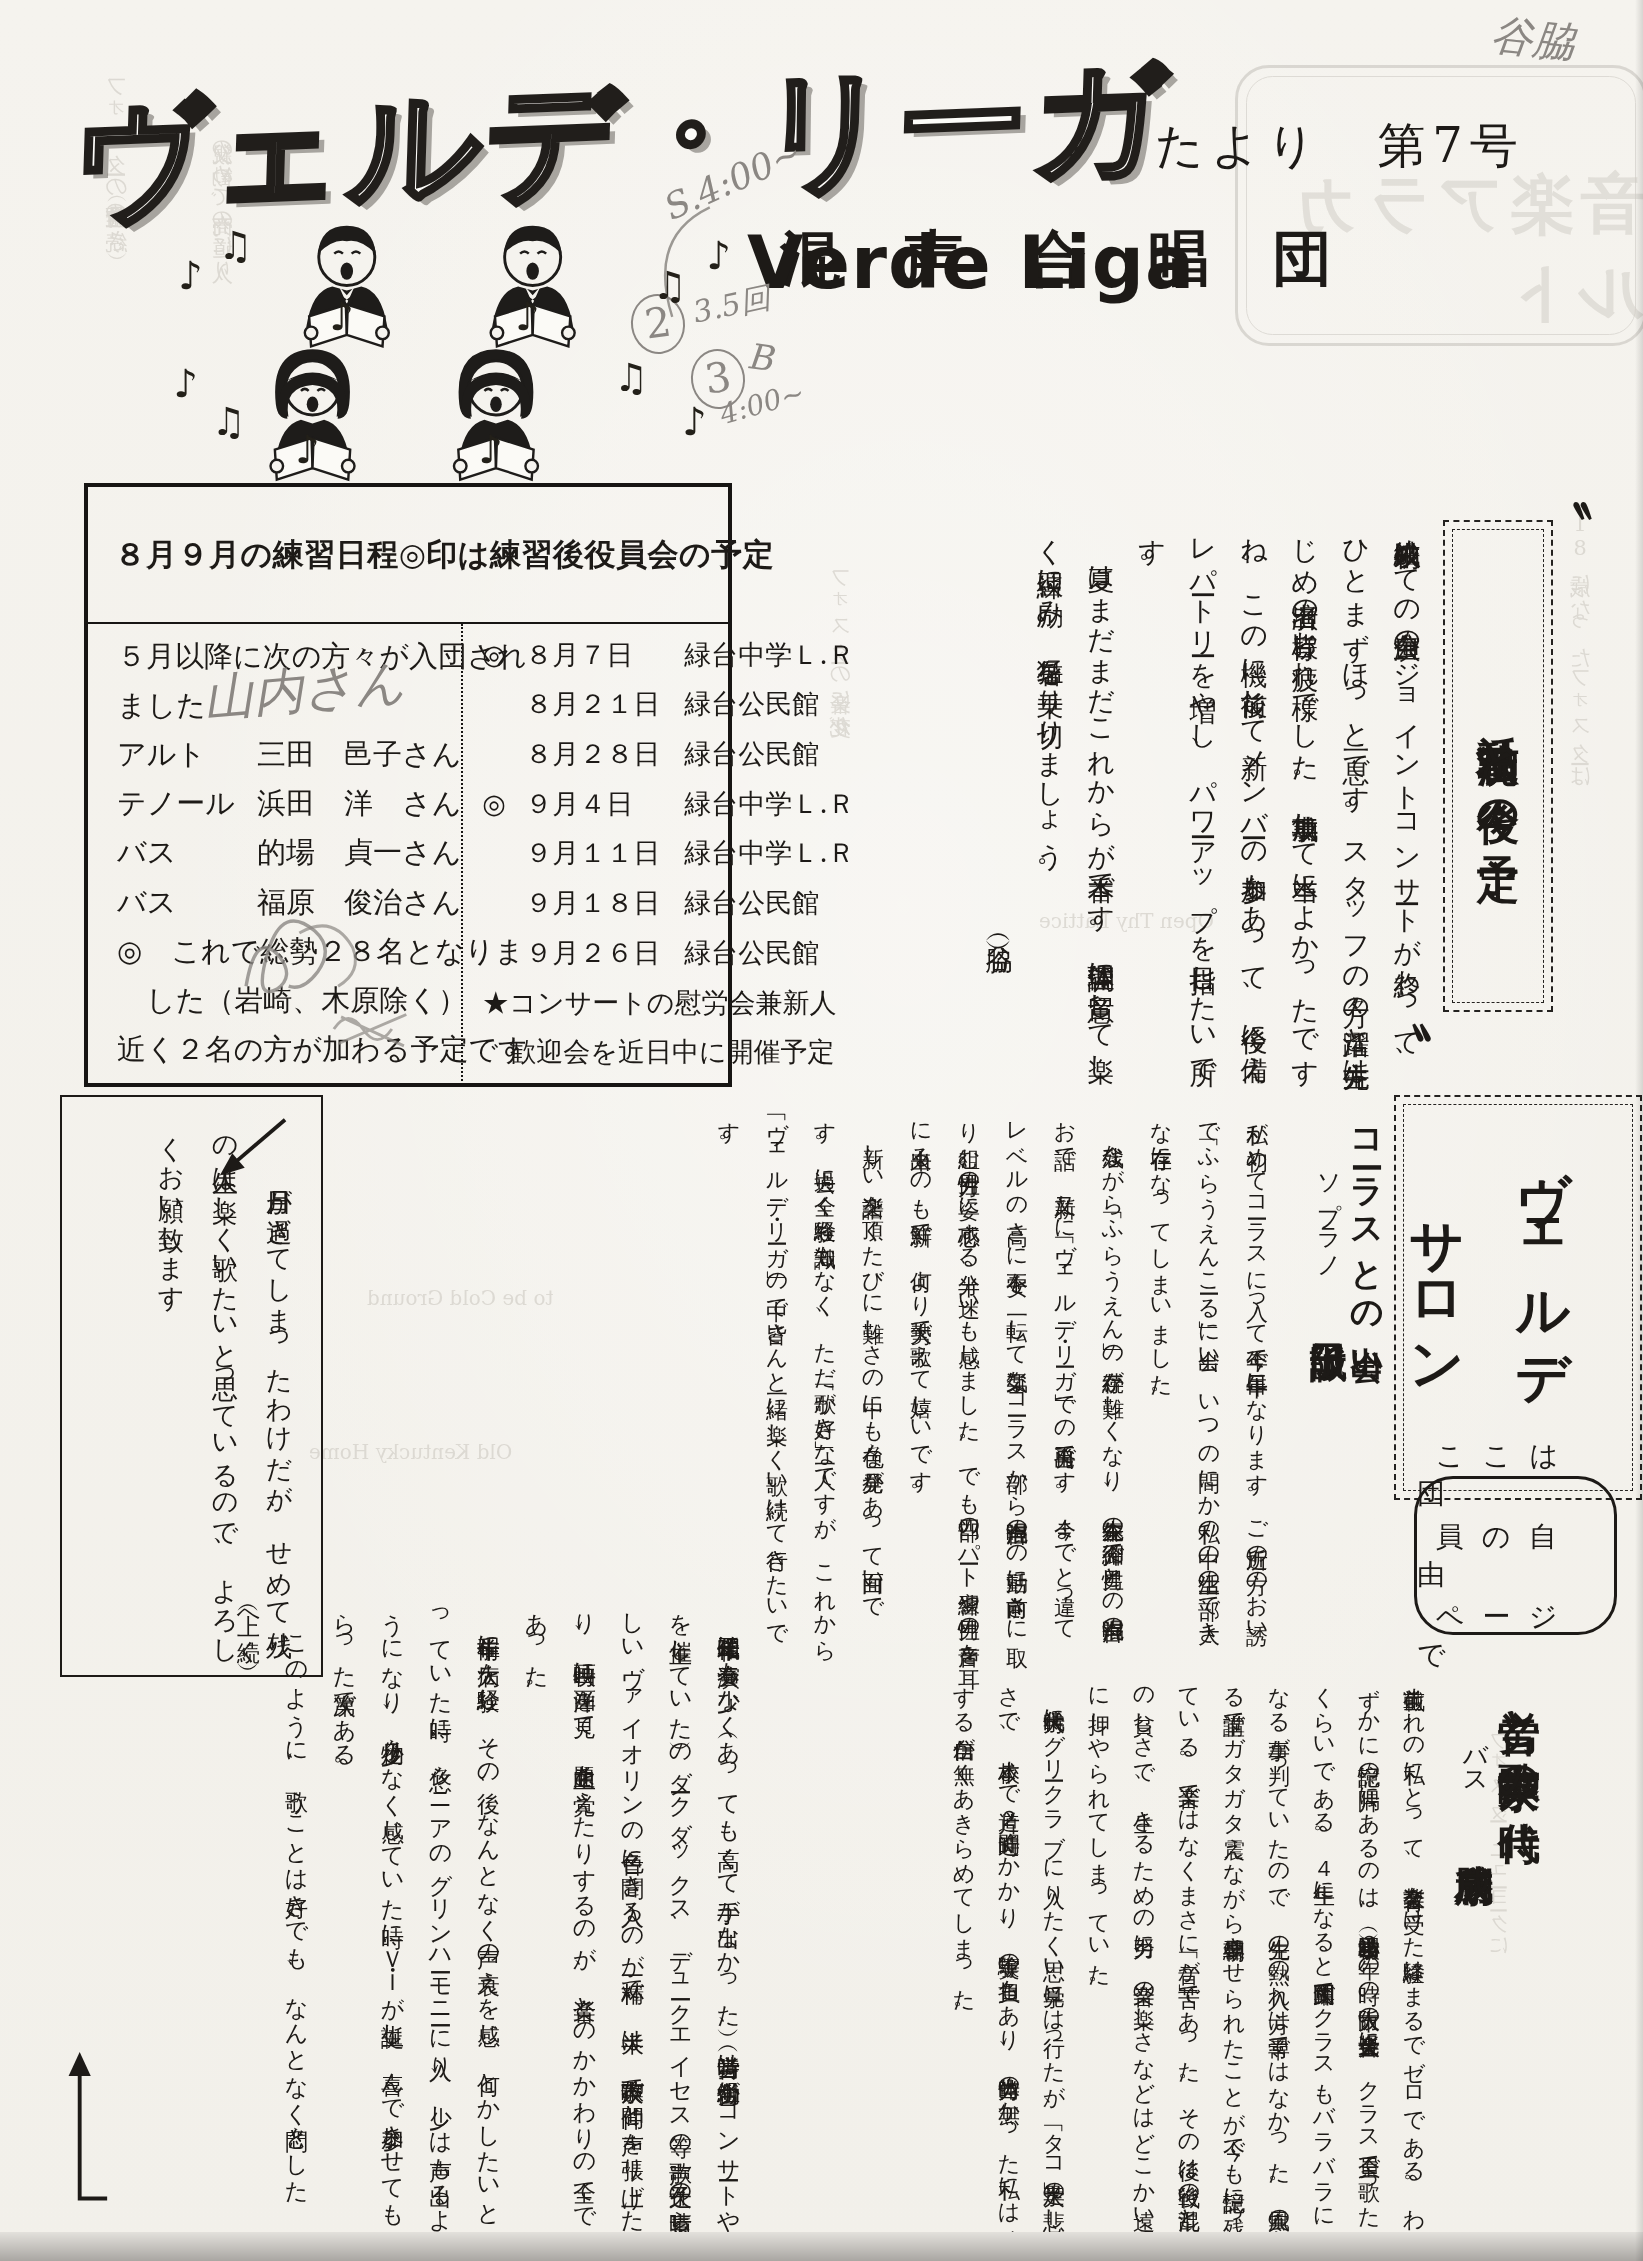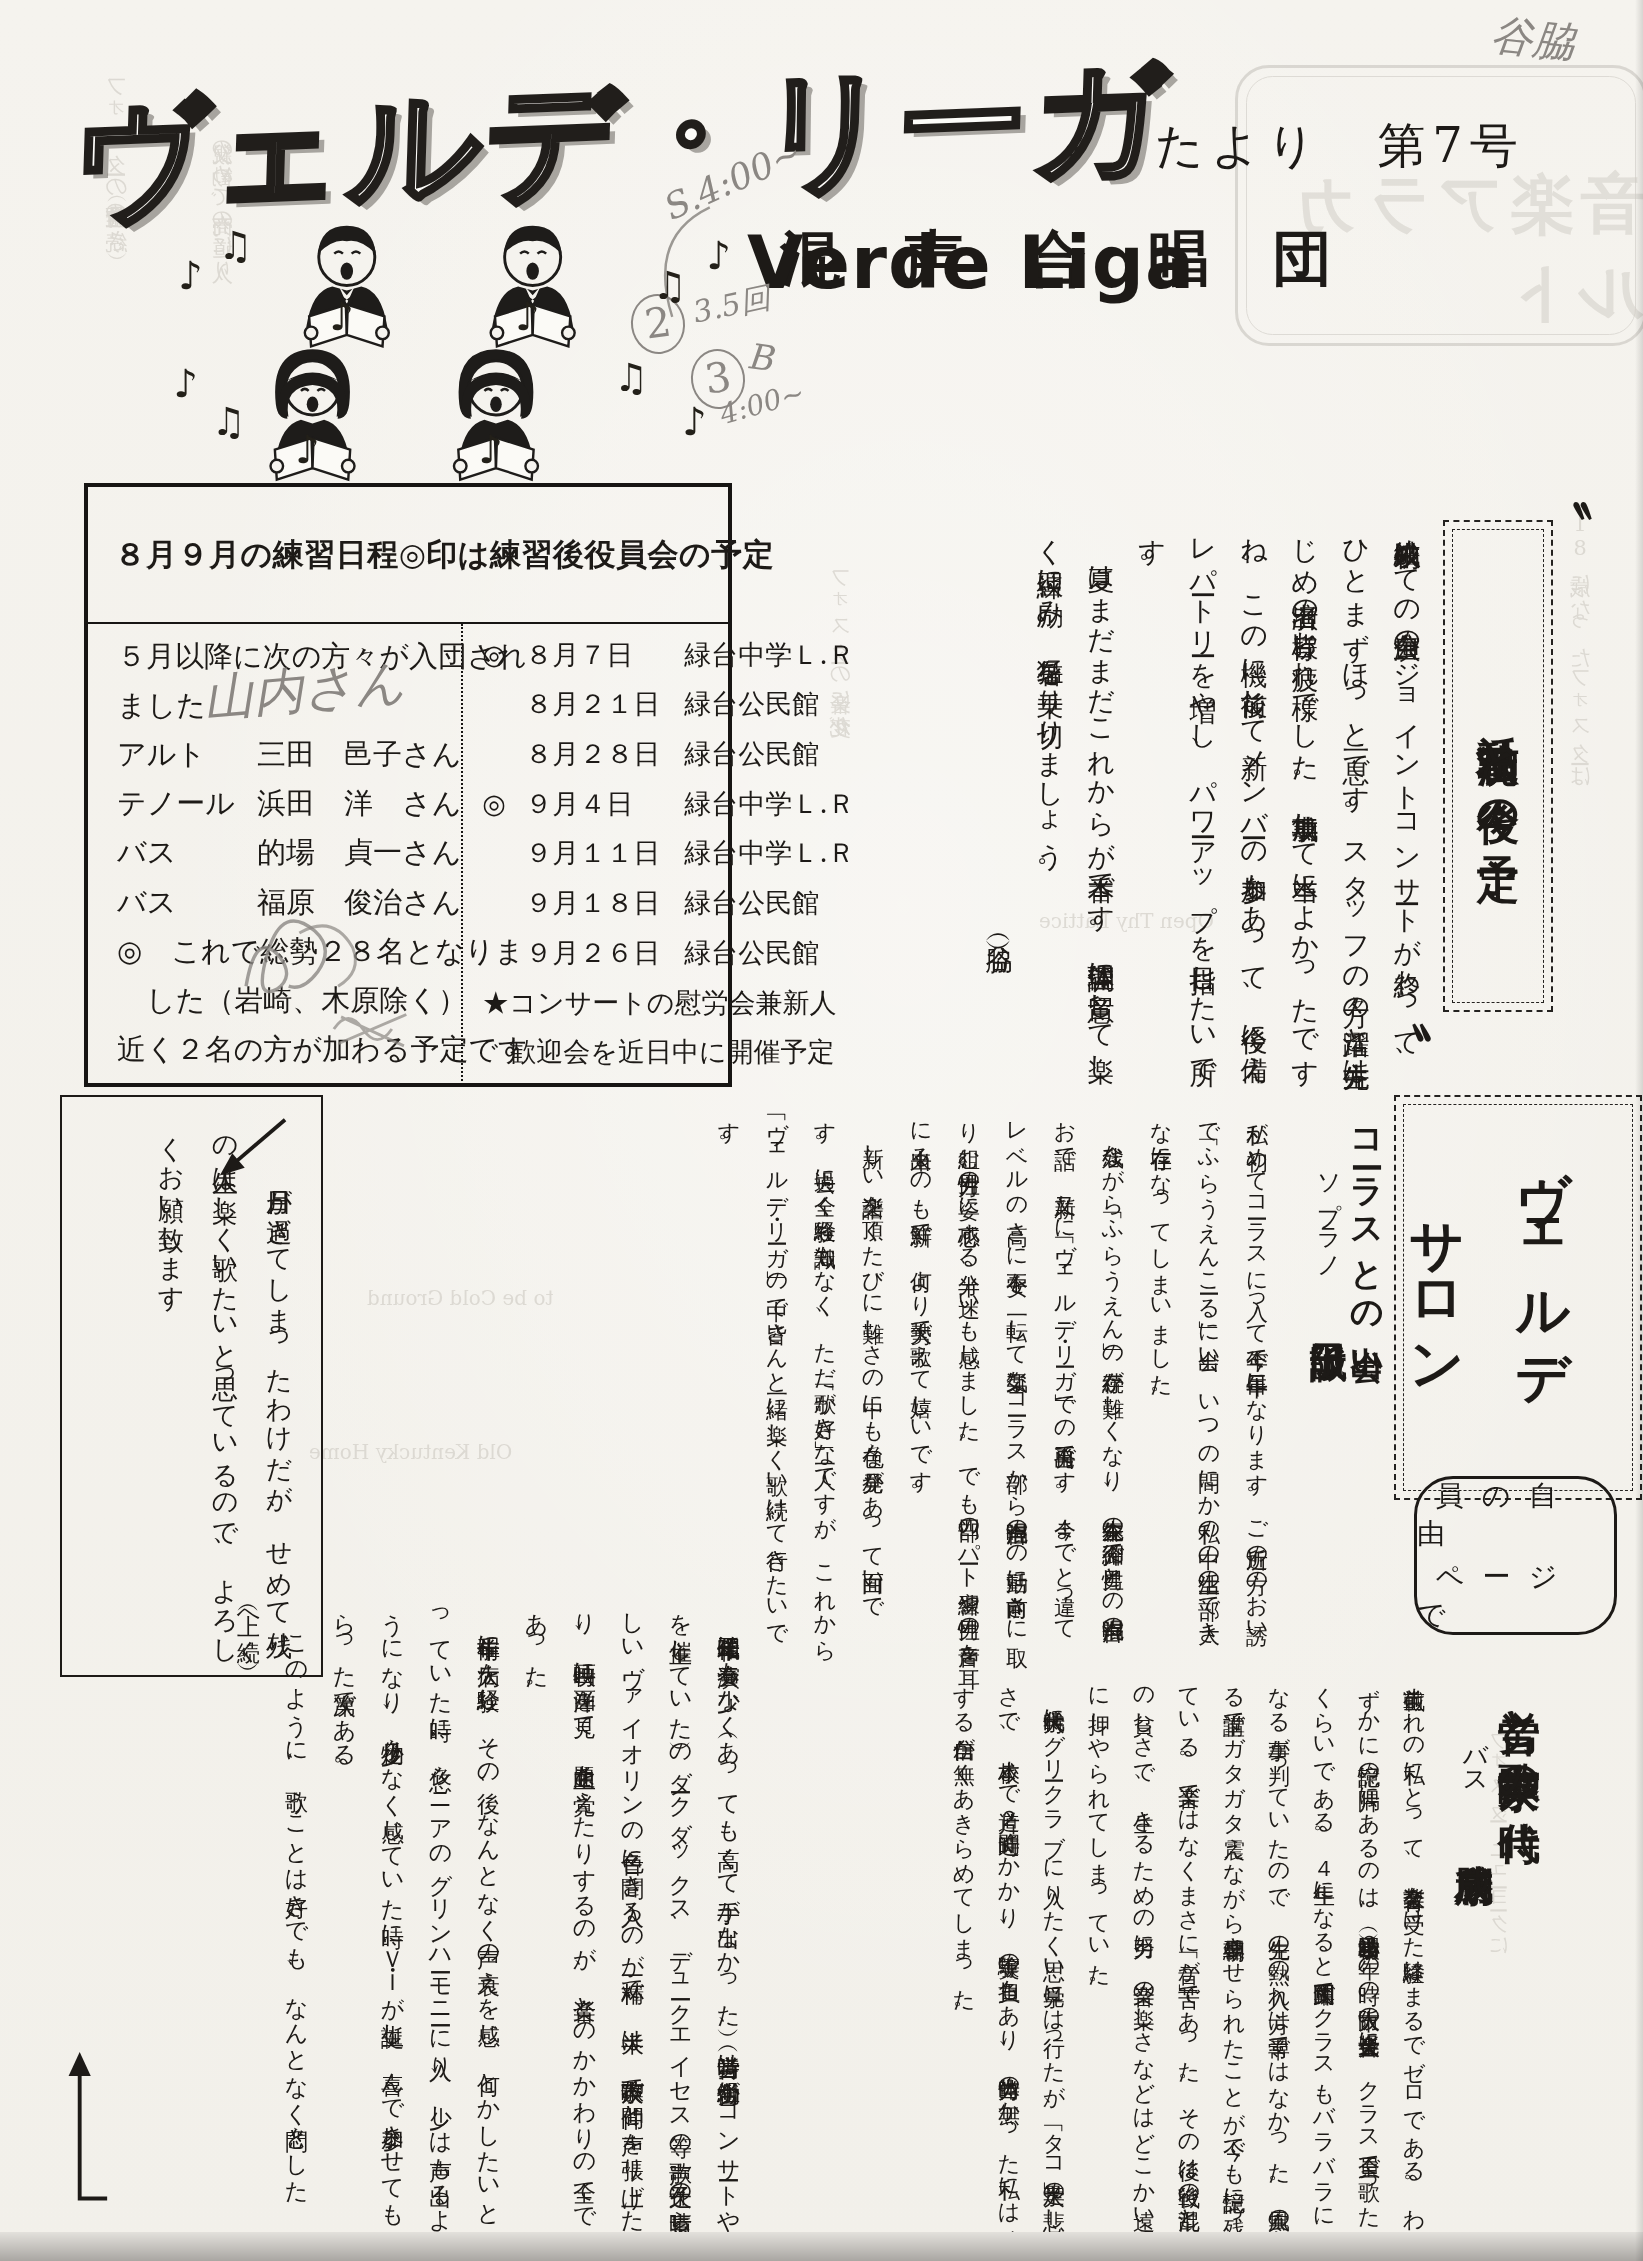--- a/index.html
+++ b/index.html
@@ -235,20 +235,21 @@
   <div class="abs v" style="left:817px;top:520px;width:616px;height:573px;font-size:27px;line-height:51px;">結成以来初めての自主公演のジョイントコンサートが終わって、ひとまずほっと一息です。スタッフの方々の活躍と先生方はじめ出演者の皆様お疲れ様でした。無事成功して本当によかったですね。この機に前後して新メンバーの参加もあって、今後に備えレパートリーを増やし、パワーアップを目指したい所です。
 　夏はまだまだこれからが本番です。体調管理に留意して楽しく練習に励み、猛暑を乗り切りましょう。
 　　　　　　　　　　　　　　　（谷脇）</div>
 
   <div class="abs dashbox" style="left:1394px;top:1095px;width:244px;height:401px;">
     <div class="dashbox-inner"></div>
     <div class="abs v" style="right:43px;top:34px;height:338px;font-size:54px;font-weight:bold;line-height:106px;">ヴェルデ
 　サロン</div>
   </div>
   <div class="abs" style="left:1414px;top:1476px;width:203px;height:159px;border:3.4px solid #1d1a17;border-radius:39px;box-sizing:border-box;display:flex;flex-direction:column;justify-content:center;align-items:center;gap:4.8px;">
+    <div style="font-size:28px;letter-spacing:18.4px;text-indent:18.4px;">ここは団</div>
     <div style="font-size:28px;letter-spacing:18.4px;text-indent:18.4px;">員の自由</div>
     <div style="font-size:28px;letter-spacing:18.4px;text-indent:18.4px;font-family:Liberation Mono, monospace;">ページで</div>
   </div>
 
   <div class="abs v" style="left:1344px;top:1109px;height:367px;font-size:33px;font-weight:bold;letter-spacing:3.9px;">コーラスとの出会い</div>
   <div class="abs v" style="left:1295px;top:1121px;height:483px;">
     <span style="font-size:24px;">ソプラノ</span><span style="font-size:24px;">　　</span><span style="font-size:37px;font-weight:bold;">阪田誠子</span>
   </div>
   <div class="abs v" style="left:459px;top:1107px;width:822px;height:546px;font-size:22px;line-height:48px;">私が初めてコーラスに入って今年で十二年目になります。ご近所の方のお誘いで「ふらうえんこーる」に出会い、いつの間にか私の中の生活の一部で大きな存在になってしまいました。
 　残念ながら「ふらうえん」の存続が難しくなり、森本先生の御紹介で男性との混声合唱のお話で、又新たに「ヴェルデ・リーガ」での再出発です。今までと違ってレベルの高さに不安を、一転して気楽なコーラス部から混声合唱のの活動に前向きに取り組む男性方の姿に感心する半分、迷いも感じました。でも四部のパート練習や男性の声音を耳に出来るのも新鮮で、何より大勢で歌えて嬉しいです。

